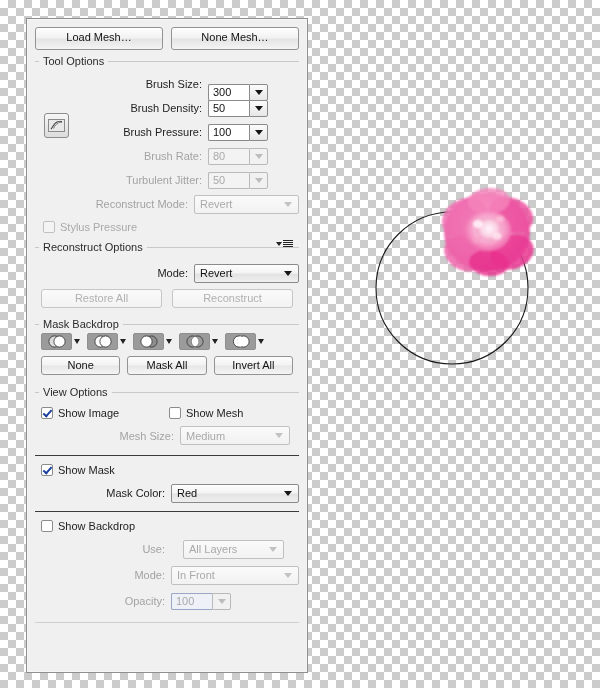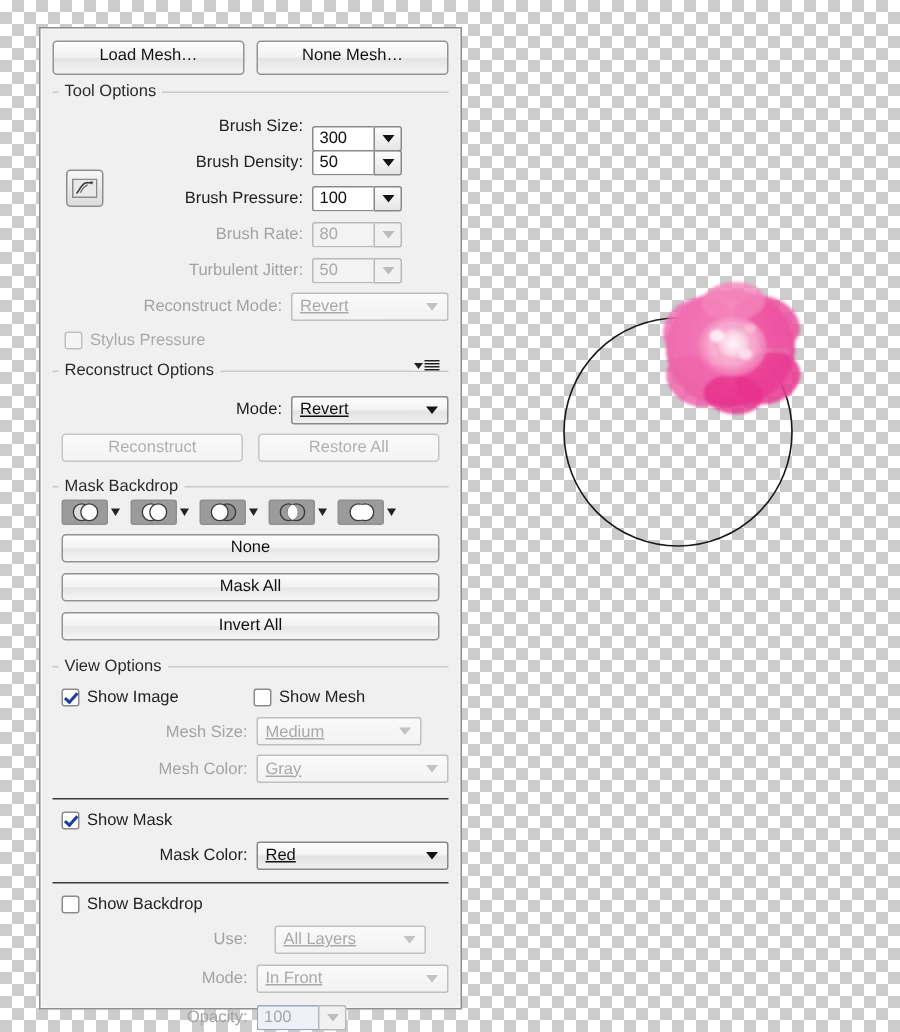--- a/index.html
+++ b/index.html
@@ -75,21 +75,21 @@
   .numfield.dis{color:#a9a9a9;border-color:#b9b9b9;background:#f3f3f3;}
   .stepper.dis{border-color:#b9b9b9;background:#f1f1f1;}
   .stepper.dis .c{border-top-color:#bcbcbc;}
 
   
   .combo{
     height:19px;box-sizing:border-box;
     border:1px solid #8a8a8a;border-radius:2px;
     background:linear-gradient(to bottom,#fdfdfd 0%,#f4f4f4 45%,#e3e3e3 55%,#efefef 100%);
     display:flex;align-items:center;position:relative;
-    font-size:11px;color:#111;padding-left:5px;text-decoration:underline;
+    font-size:11px;color:#111;padding-left:5px;
   }
   .combo .arw{position:absolute;right:6px;width:0;height:0;
     border-left:4px solid transparent;border-right:4px solid transparent;
     border-top:5px solid #151515;}
   .combo.dis{color:#a9a9a9;border-color:#c0c0c0;
     background:linear-gradient(to bottom,#fafafa,#f2f2f2);}
   .combo.dis .arw{border-top-color:#c2c2c2;}
 
   
   .toolicon{
@@ -289,22 +289,22 @@
 
       <div class="row">
         <div class="lbl" style="width:167px;">Mode:</div>
         <div class="combo" style="width:114px;margin-left:6px;">
           <span>Revert</span>
           <span class="arw"></span>
         </div>
       </div>
 
       <div style="display:flex;gap:10px;padding:4px 6px 6px 6px;">
+        <div class="smbtn dis" style="flex:1;">Restore All</div>
         <div class="smbtn dis" style="flex:1;">Reconstruct</div>
-        <div class="smbtn dis" style="flex:1;">Restore All</div>
       </div>
     </div>
   </div>
 
   <div class="group" style="margin-top:10px;">
     <div class="group-title">Mask Backdrop</div>
 
     <div class="maskrow">
 
       <div class="maskitem">
@@ -353,21 +353,21 @@
           <svg width="24" height="13" viewBox="0 0 24 13">
             <circle cx="10" cy="6.5" r="5.6" fill="#ffffff" stroke="#3b3b3b" stroke-width=".9"></circle>
             <circle cx="14.5" cy="6.5" r="5.6" fill="#ffffff" stroke="#3b3b3b" stroke-width=".9"></circle>
             <path d="M12.2 1.1 A5.6 5.6 0 0 0 12.2 11.9 Z" fill="#ffffff"></path>
           </svg>
         </div>
         <span class="maskcaret"></span>
       </div>
     </div>
 
-    <div style="display:flex;gap:7px;padding:2px 6px 7px 6px;flex-direction:column;">
+    <div style="display:flex;gap:7px;padding:2px 6px 7px 6px;">
       <div class="smbtn" style="flex:1;">None</div>
       <div class="smbtn" style="flex:1;">Mask All</div>
       <div class="smbtn" style="flex:1;">Invert All</div>
     </div>
   </div>
 
   <div class="group" style="margin-top:10px;">
     <div class="group-title">View Options</div>
 
     <div style="padding-top:7px;">
@@ -376,35 +376,28 @@
         <div style="display:flex;align-items:center;width:128px;padding-left:6px;">
           <span class="cbx on"></span>
           <span class="cklabel">Show Image</span>
         </div>
         <div style="display:flex;align-items:center;">
           <span class="cbx"></span>
           <span class="cklabel">Show Mesh</span>
         </div>
       </div>
 
-      <div class="row" style="height:25px;">
+      <div class="row" style="height:25px;justify-content:center;">
         <div class="lbl dim" style="width:130px;">Mesh Size:</div>
         <div class="combo dis" style="width:110px;margin-left:6px;">
           <span>Medium</span>
           <span class="arw"></span>
         </div>
       </div>
 
-      <div class="row" style="height:25px;">
-        <div class="lbl dim" style="width:130px;">Mesh Color:</div>
-        <div class="combo dis" style="width:128px;margin-left:6px;">
-          <span>Gray</span>
-          <span class="arw"></span>
-        </div>
-      </div>
     </div>
   </div>
 
   <div class="divider" style="margin-top:7px;"></div>
 
   <div style="padding-top:4px;">
     <div class="row" style="height:20px;padding-left:14px;">
       <span class="cbx on"></span>
       <span class="cklabel">Show Mask</span>
     </div>

